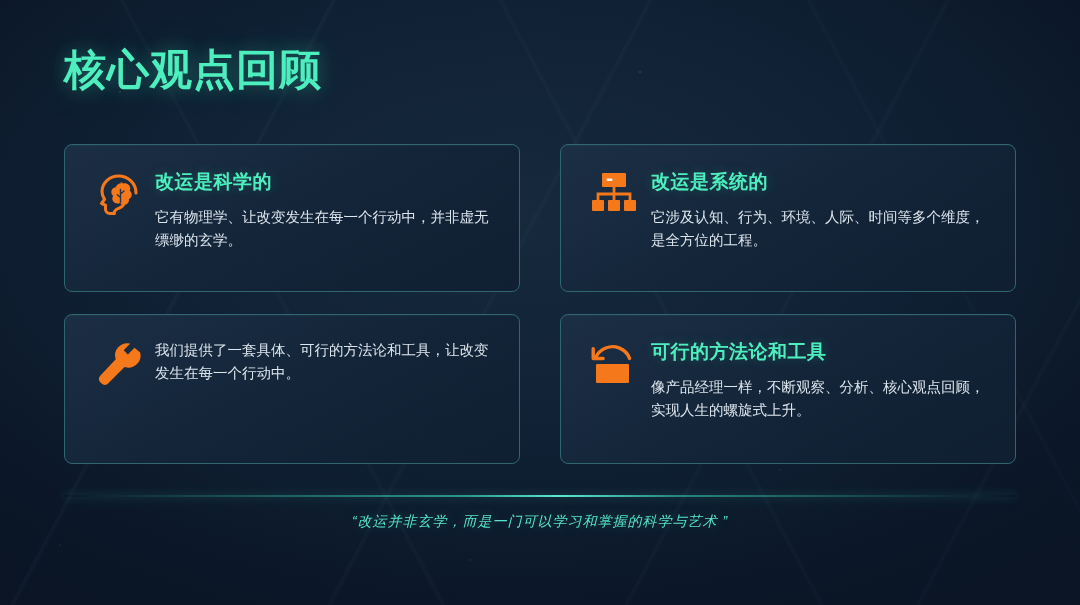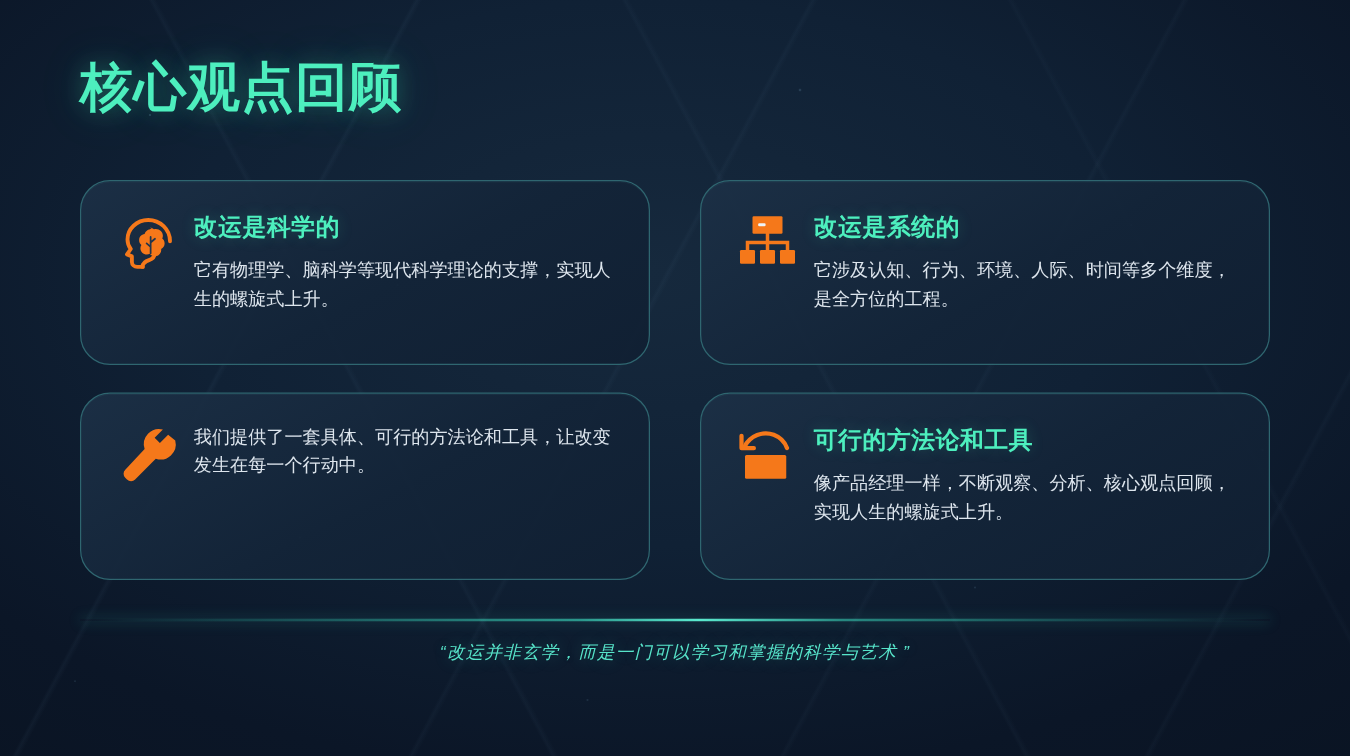--- a/index.html
+++ b/index.html
@@ -55,21 +55,21 @@
 
   
   .cards { position:absolute; left:64px; top:144px; width:952px; }
   .card-row { display:flex; gap:40px; }
   .card-row + .card-row { margin-top:22px; }
 
   .card {
     position:relative;
     width:456px; height:148px;
     border:1px solid #2f6670;
-    border-radius:24px;
+    border-radius:8px;
     background:linear-gradient(150deg, rgba(28,48,70,.92) 0%, rgba(19,36,56,.92) 55%, rgba(16,31,50,.92) 100%);
     box-shadow:inset 0 1px 0 rgba(130,220,220,.05);
     display:flex;
     padding:24px 22px 0 22px;
     overflow:hidden;
   }
   .card-row.row2 .card { height:150px; }
 
   .card-icon {
     flex:0 0 62px;
@@ -137,21 +137,21 @@
         <div class="card-icon">
           <svg width="50" height="48" viewBox="0 0 50 48" fill="none">
             <path d="M43 22c0-9.4-7.8-17-17.4-17C16.4 5 9 12 9 20.6c0 3.3 1 5.6 2.6 7.6l-3 4.3 3.9 1.6v4.2c0 2.3 1.9 4.2 4.3 4.2h4.5" stroke="#F5781A" stroke-width="3.1" stroke-linecap="round" stroke-linejoin="round"></path>
             <path d="M21 42.5c0-3.4 2.6-4.4 5.2-5.4 2.8-1.1 4.6-2.3 4.6-5" stroke="#F5781A" stroke-width="3.1" stroke-linecap="round" stroke-linejoin="round"></path>
             <path d="M28.5 12.2c-3 0-5.2 1.7-5.8 4-2.6.3-4.4 2.3-4.4 4.9 0 1.5.7 2.9 1.8 3.8-.5.8-.8 1.7-.8 2.7 0 2.8 2.3 5 5.2 5 .9 0 1.7-.2 2.4-.6.9 1.2 2.4 2 4 2 2.8 0 5.1-2.2 5.1-5 0-.3 0-.6-.1-.9 1.7-.8 2.8-2.5 2.8-4.4 0-1.6-.7-3-1.9-3.9.3-.7.5-1.4.5-2.2 0-3-2.5-5.4-5.6-5.4-.5 0-1 .1-1.5.2-.8-.7-1.9-1.2-3.2-1.2z" fill="#F5781A"></path>
             <path d="M27.5 18.5v13M27.5 23l3.5-3M27.5 26.5l-3.2-2.8" stroke="#22354b" stroke-width="1.4" stroke-linecap="round"></path>
           </svg>
         </div>
         <div class="card-body">
           <div class="card-title">改运是科学的</div>
-          <div class="card-desc">它有物理学、脑科学等现代科学理论的支撑，实现人生的螺旋式上升。</div>
+          <div class="card-desc">它有物理学、让改变发生在每一个行动中，并非虚无缥缈的玄学。</div>
         </div>
       </div>
 
       <div class="card">
         <div class="card-icon">
           <svg width="48" height="44" viewBox="0 0 48 44" fill="none">
             <rect x="12" y="2" width="24" height="14" rx="1" fill="#F5781A"></rect>
             <rect x="16.5" y="7.5" width="6" height="2.4" rx="1" fill="#eef4f8"></rect>
             <path d="M24 16v7M8 23h32M8 23v6M24 23v6M40 23v6" stroke="#F5781A" stroke-width="2.8" stroke-linecap="square"></path>
             <rect x="2" y="29" width="12" height="11" rx="1" fill="#F5781A"></rect>

